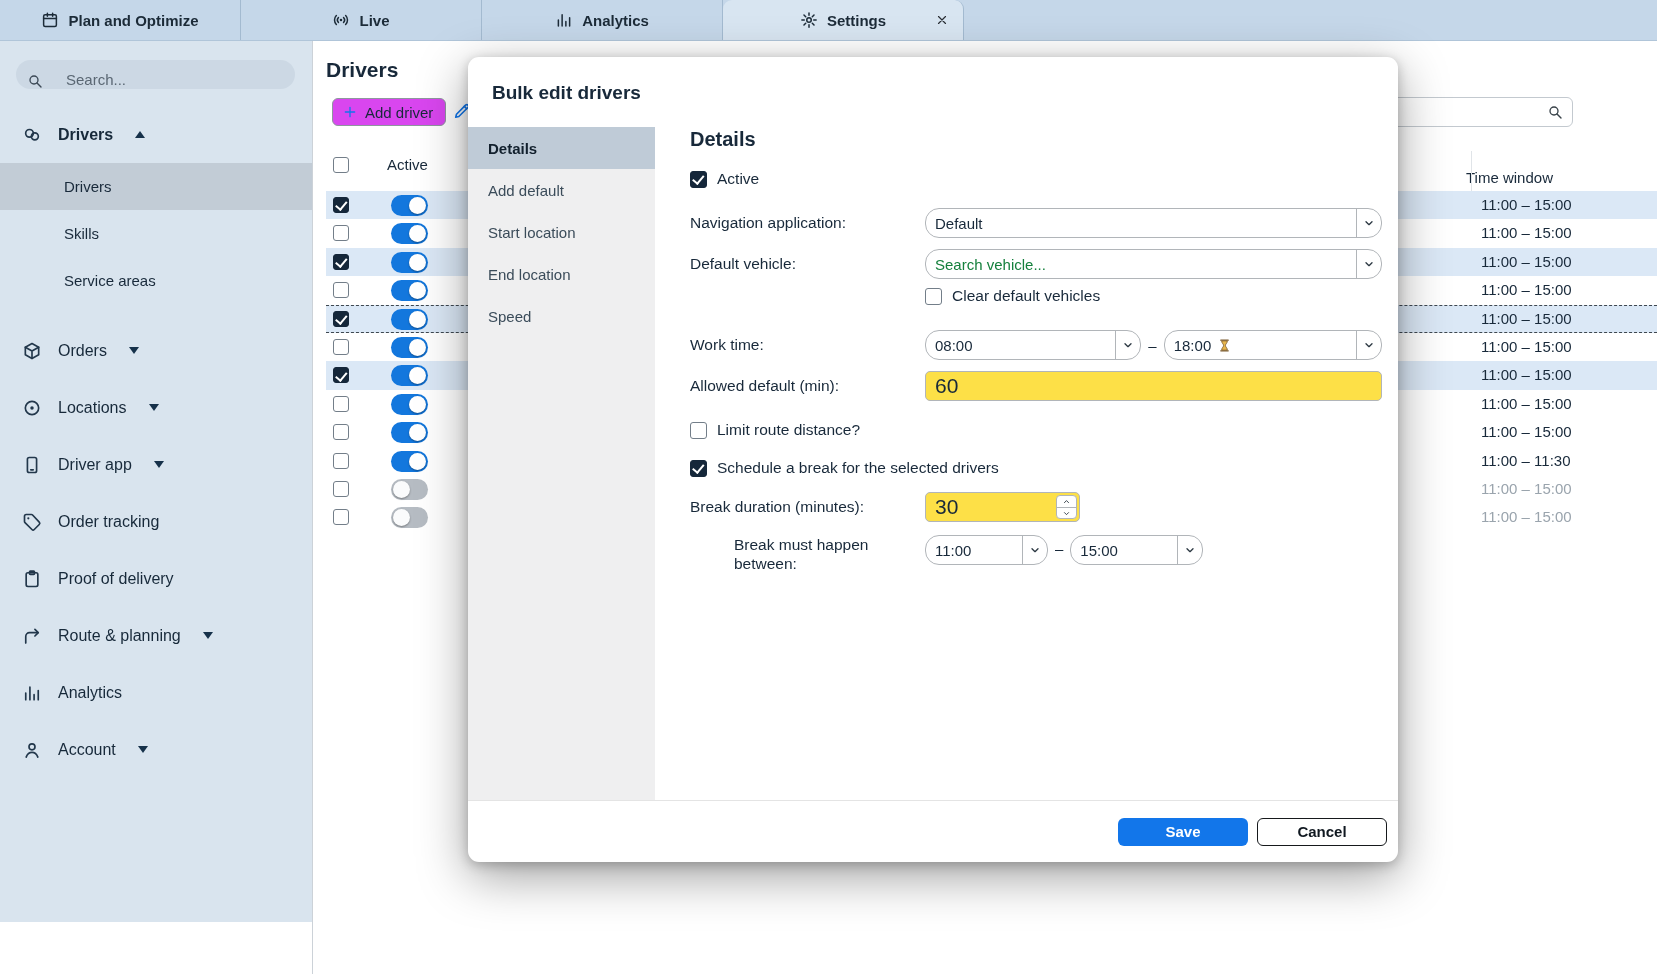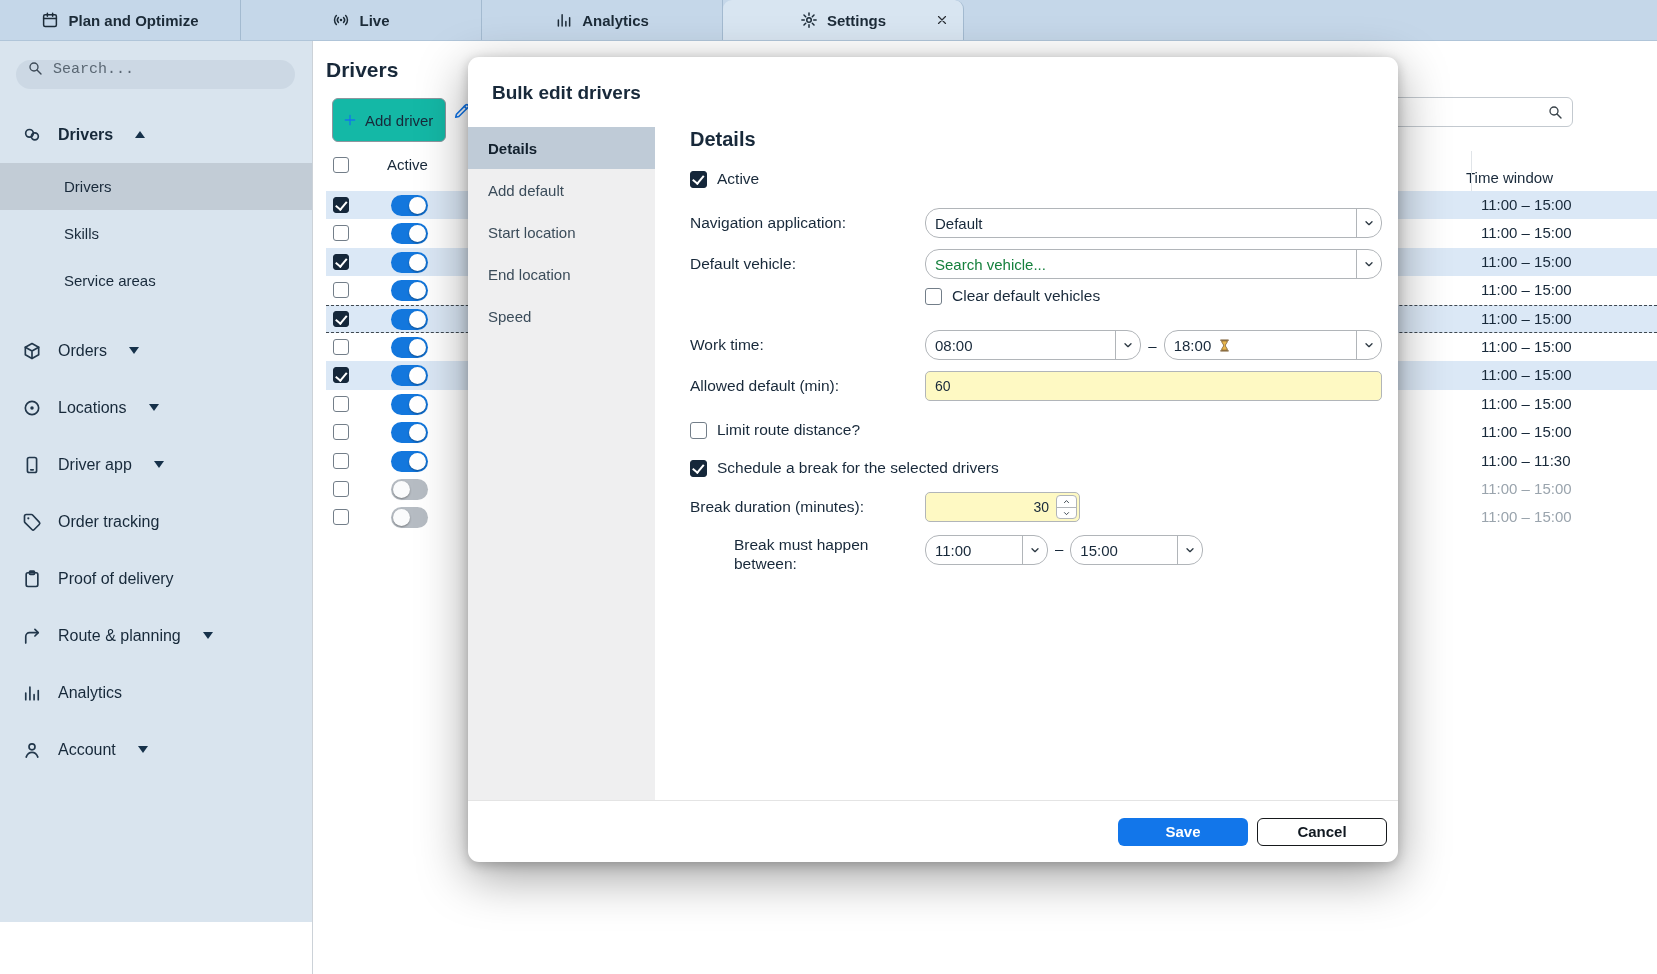--- a/index.html
+++ b/index.html
@@ -17,38 +17,38 @@
 .i20 { width:20px; height:20px; }
 
 
 .tabbar { position:absolute; left:0; top:0; width:100%; height:41px; background:#c5d7e9; border-bottom:1px solid #b0c5d9; display:flex; }
 .tab { flex:0 0 241px; display:flex; align-items:center; justify-content:center; gap:9px; font-size:15px; font-weight:600; color:#1c2b38; border-right:1px solid #a3bad0; position:relative; cursor:pointer; }
 .tab.active { background:#d8e5f1; border-radius:9px 9px 0 0; font-weight:700; }
 .tab-close { position:absolute; right:14px; top:13px; color:#2a2f35; cursor:pointer; }
 
 
 .sidebar { position:absolute; left:0; top:41px; width:313px; height:933px; background:linear-gradient(#d9e4ee, #d9e4ee 881px, #ffffff 881px); border-right:1px solid #ccd2d8; }
-.side-search { margin:19px 17px 0 16px; height:29px; background:#ccd8e4; border-radius:15px; display:flex; align-items:flex-start; padding:0 11px; gap:8px; color:#3c4956;font-family:Liberation Mono, monospace; }
+.side-search { margin:19px 17px 0 16px; height:29px; background:#ccd8e4; border-radius:15px; display:flex; align-items:flex-end; padding:0 11px; gap:21px; color:#3c4956; }
 .side-search input { border:none; outline:none; background:transparent; font-family:inherit; font-size:15px; color:#2c3946; width:100%; }
 .side-search input::placeholder { color:#5a6773; }
 #sidenav { margin-top:17px; }
 .side-head { height:57px; display:flex; align-items:center; padding:0 14px 0 22px; gap:16px; font-size:16px; cursor:pointer; color:#17293a; }
 .side-head .icon { color:#22374b; }
 .side-head.bold { font-weight:700; }
 .side-children { margin-bottom:18px; }
 .side-child { height:47px; display:flex; align-items:center; padding-left:64px; font-size:15px; cursor:pointer; }
 .side-child.selected { background:#c2ccd6; }
 .tri { width:0; height:0; margin-left:6px; }
 .tri-up { border-left:5.5px solid transparent; border-right:5.5px solid transparent; border-bottom:7px solid #16314a; }
 .tri-down { border-left:5.5px solid transparent; border-right:5.5px solid transparent; border-top:7px solid #16314a; }
 
 
 .main { position:absolute; left:313px; top:41px; right:0; bottom:0; background:#fff; }
 .page-title { position:absolute; left:13px; top:17px; margin:0; font-size:21px; font-weight:700; }
-.btn-add { position:absolute; left:19px; top:57px; height:44px; display:flex; align-items:center; gap:7px; padding:0 12px 0 9px; background:#14b8a6; border:1px solid #8e969e; border-radius:6px; font-family:inherit; font-size:15px; color:#18293a; cursor:pointer; }
+.btn-add { position:absolute; left:19px; top:57px; height:28px; display:flex; align-items:center; gap:7px; padding:0 12px 0 9px; background:#d946ef; border:1px solid #8e969e; border-radius:6px; font-family:inherit; font-size:15px; color:#18293a; cursor:pointer; }
 .btn-add .icon { color:#1276ea; }
 .pencil-btn { position:absolute; left:139px; top:60px; color:#1276ea; cursor:pointer; }
 .table-search { position:absolute; top:56px; right:84px; width:330px; height:30px; background:#fff; border:1px solid #c3c9cf; border-radius:6px; display:flex; align-items:center; justify-content:flex-end; padding-right:9px; color:#384249; }
 .thead { position:absolute; left:13px; right:0; top:104px; height:46px; }
 .thead::after { content:""; position:absolute; left:1145px; top:6px; bottom:0; width:1px; background:#e0e4e8; }
 .thead .cb { position:absolute; left:7px; top:12px; }
 .th-active { position:absolute; left:61px; top:11px; font-size:15px; }
 .th-tw { position:absolute; left:1140px; top:24px; font-size:15px; white-space:nowrap; }
 #rows { position:absolute; left:13px; right:0; top:150px; }
 .trow { position:relative; height:28.4px; }
@@ -88,24 +88,24 @@
 .sel { height:30px; background:#fff; border:1px solid #b1b5b9; border-radius:14px; display:flex; align-items:center; cursor:pointer; }
 .sel .val { flex:1; padding:0 9px; font-size:15px; white-space:nowrap; overflow:hidden; display:flex; align-items:center; gap:6px; }
 .sel .val.placeholder { color:#15803d; }
 .sel .chev { flex:none; width:25px; align-self:stretch; border-left:1px solid #b1b5b9; display:flex; align-items:center; justify-content:center; color:#2e3a44; }
 .w457 { width:457px; }
 .w220 { width:220px; }
 .w222 { width:222px; }
 .w123 { width:123px; }
 .w133 { width:133px; }
 .dash { margin:0 7px; font-size:15px; }
-.txt { height:30px; border:1px solid #b1b5b9; border-radius:5px; padding:0 9px; font-size:14px; font-family:inherit; color:#18293a; outline:none; background:#fef9c3; }
+.txt { height:30px; border:1px solid #b1b5b9; border-radius:5px; padding:0 9px; font-size:21px; font-family:inherit; color:#18293a; outline:none; background:#fde047; }
 .txt.w457 { width:457px; }
 .numwrap { position:relative; width:155px; }
-.numwrap .txt { width:100%; padding-right:30px;text-align:right; }
+.numwrap .txt { width:100%; padding-right:30px; }
 .stepper { position:absolute; right:3px; top:3px; bottom:3px; width:21px; background:#fff; border:1px solid #b1b5b9; border-radius:4px; display:flex; flex-direction:column; cursor:pointer; }
 .stepper > span { flex:1; display:flex; align-items:center; justify-content:center; color:#2e3a44; }
 .stepper > span + span { border-top:1px solid #b1b5b9; }
 .row-vehicle { margin-bottom:8px; }
 .row-clear { margin:3px 0 25px 235px; }
 .row-overtime { margin-bottom:20px; }
 .row-limit { margin-bottom:20px; }
 .row-schedule { margin-bottom:15px; }
 .row-duration { margin-bottom:13px; }
 .hourglass { width:15px; height:15px; }

